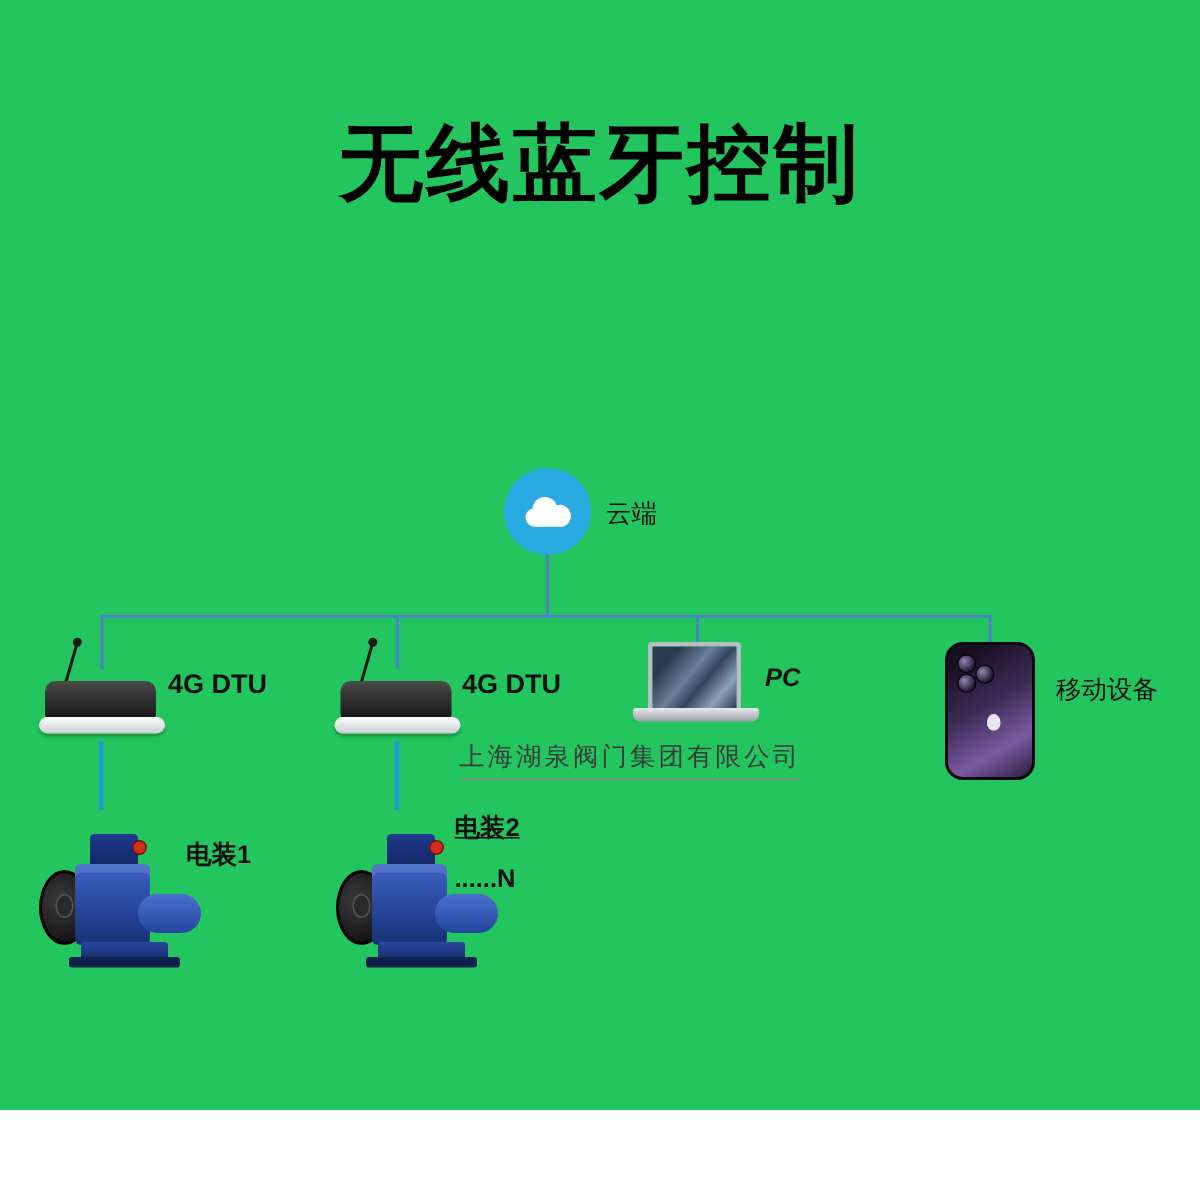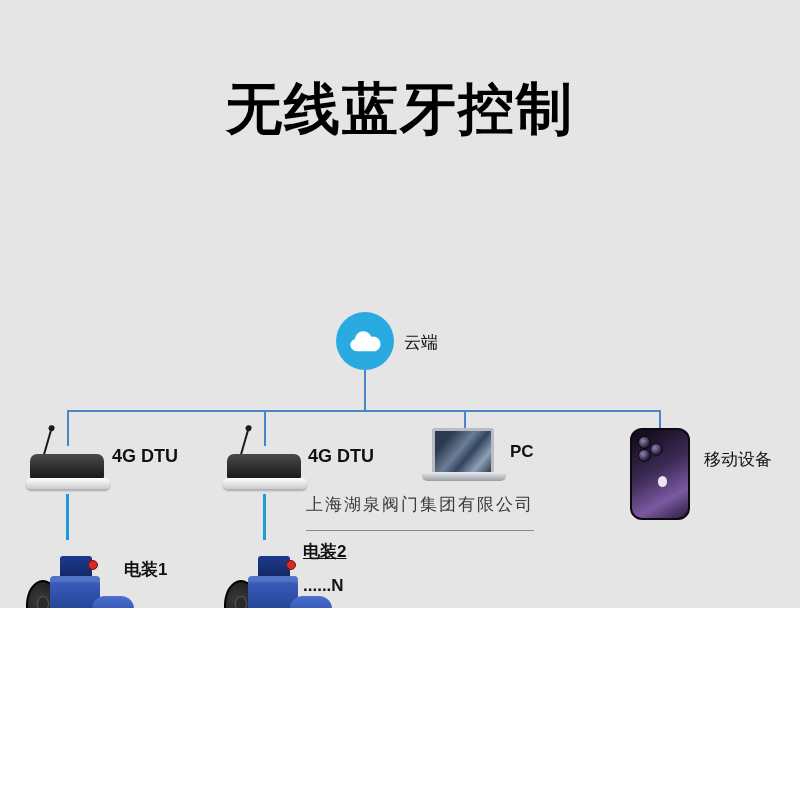--- a/index.html
+++ b/index.html
@@ -1,17 +1,17 @@
 <!DOCTYPE html>
 <html><head>
 <meta charset="utf-8">
 <style>
   html,body{margin:0;padding:0;background:#fff;}
   #canvas{
-    position:relative;width:800px;height:608px;background:#e5e5e5;overflow:hidden;
+    position:relative;width:800px;height:740px;background:#22c55e;overflow:hidden;
     font-family:"Liberation Sans","DejaVu Sans",sans-serif;color:#000;
   }
   
   .page-title{
     position:absolute;top:72px;left:0;width:100%;text-align:center;
     font-size:56px;font-weight:900;letter-spacing:2px;color:#000;
   }
   
   .line{position:absolute;background:#4a86c5;}
   .h{height:2px;}
@@ -100,21 +100,21 @@
   .phone .logo{
     position:absolute;left:26px;top:46px;width:9px;height:11px;border-radius:50% 50% 45% 45%;
     background:#e9e6f2;
   }
   
   .watermark{
     position:absolute;left:0;top:493px;width:100%;text-align:center;
     font-size:17px;color:#3a3a3a;letter-spacing:2px;
     font-family:"Liberation Serif","DejaVu Serif",serif;
   }
-  .watermark span{display:inline-block;border-bottom:1px solid #8a8a8a;padding-bottom:14px;margin-left:40px;}
+  .watermark span{display:inline-block;border-bottom:1px solid #8a8a8a;padding-bottom:3px;margin-left:40px;}
 </style>
 </head>
 <body>
 
 <div id="canvas">
 
   <div class="page-title">无线蓝牙控制</div>
 
   <div class="cloud-circle">
     <svg viewBox="0 0 64 40">
@@ -167,21 +167,21 @@
     <div class="act-base"></div>
     <div class="act-foot"></div>
   </div>
   <div class="node-label bold" style="left:303px;top:540px;text-decoration:underline;">电装2</div>
   <div class="node-label bold" style="left:303px;top:576px;">......N</div>
 
   <div class="laptop" style="left:422px;top:428px;">
     <div class="screen"></div>
     <div class="base"></div>
   </div>
-  <div class="node-label bold" style="left:510px;top:442px;">PC</div>
+  <div class="node-label bold" style="left:510px;top:442px;font-style:italic;">PC</div>
 
   <div class="phone" style="left:630px;top:428px;">
     <div class="cam">
       <div class="lens l1"></div>
       <div class="lens l2"></div>
       <div class="lens l3"></div>
     </div>
     <div class="logo"></div>
   </div>
   <div class="node-label" style="left:704px;top:448px;text-align:center;">移动设备</div>

